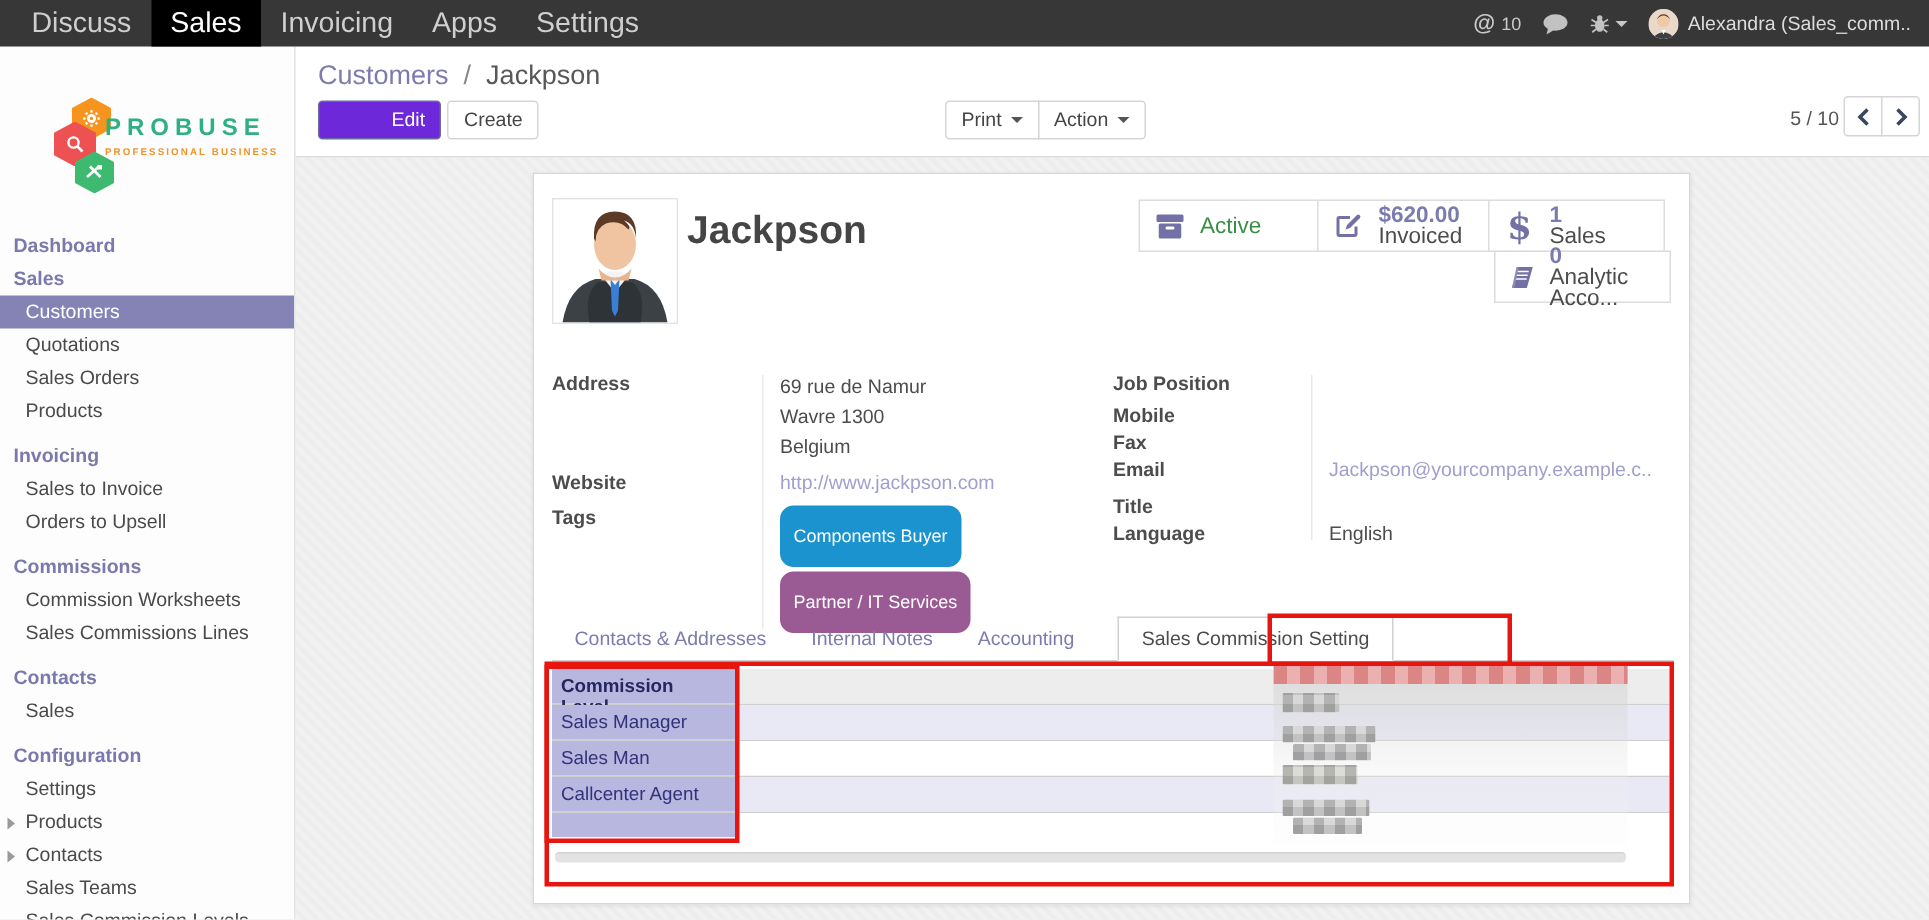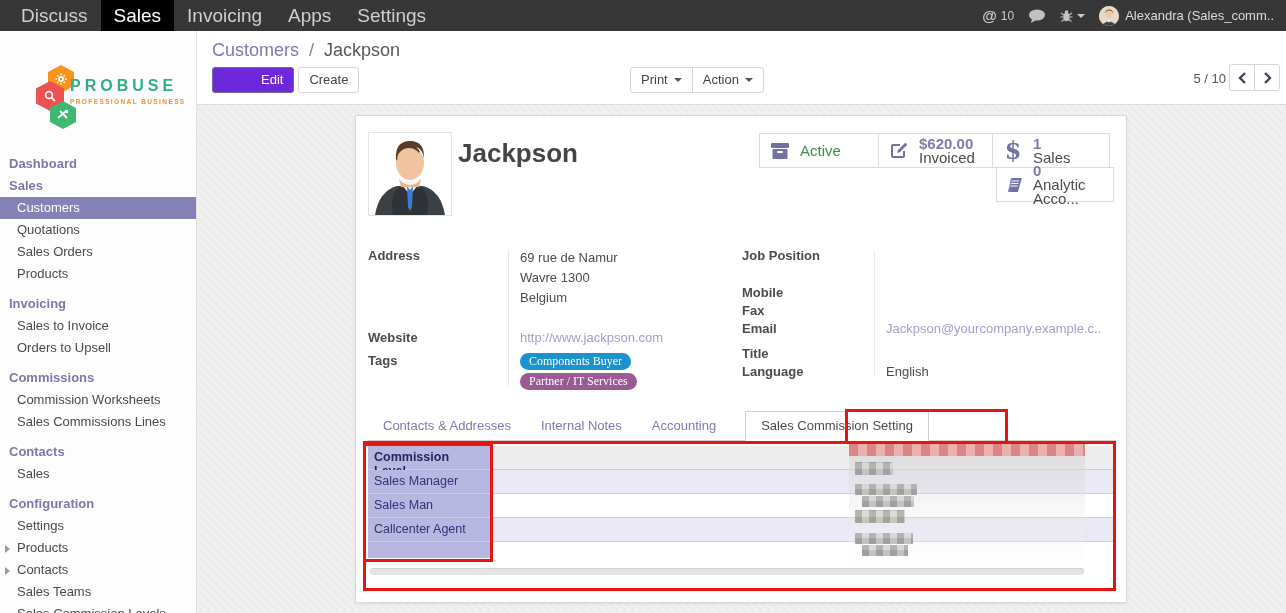--- a/index.html
+++ b/index.html
@@ -92,23 +92,23 @@
   .fcol { position:absolute; top:130px; font-size:13px;
           background:linear-gradient(#e8e8e8,#e8e8e8) no-repeat 140px 4px / 1px calc(100% - 8px); }
   .fcol-left { left:12px; width:362px; }
   .fcol-right { left:386px; width:372px; background-position:132px 4px; }
   .frow { display:flex; min-height:17px; margin-bottom:1px; }
   .flabel { font-weight:bold; color:#4c4c4c; flex:0 0 140px; padding-top:2px; }
   .fcol-right .flabel { flex-basis:132px; }
   .fvalue { padding:2px 0 0 12px; color:#4c4c4c; }
   .flink { color:#9f9fce; cursor:pointer; text-decoration:none; display:inline-block; }
   .addr-line { line-height:20px; }
-  .mt4{margin-top:20px} .mt6{margin-top:6px} .mt8{margin-top:8px}
+  .mt4{margin-top:4px} .mt6{margin-top:6px} .mt8{margin-top:8px}
   .tagrow .fvalue { display:flex; flex-direction:column; gap:3px; align-items:flex-start; }
-  .tag { color:#fff; font-size:12px; line-height:17px; padding:0 9px; border-radius:9px; cursor:pointer;font-family:Liberation Serif, serif; }
+  .tag { color:#fff; font-size:12px; line-height:17px; padding:12px 9px; border-radius:9px; cursor:pointer; }
   .tag-blue { background:#1a93cf; }
   .tag-purple { background:#9a5b94; }
 
   
   .tabs { position:absolute; left:12px; top:296px; width:748px; height:29px; border-bottom:1px solid #d0d0d0;
           display:flex; align-items:flex-end; }
   .tab { font-size:13px; color:#7c7bad; padding:6px 15px 7px; cursor:pointer; white-space:nowrap; }
   .tab.active { color:#4c4c4c; background:#fff; border:1px solid #d0d0d0; border-bottom:1px solid #fff;
                 margin-bottom:-1px; margin-left:14px; }
 

